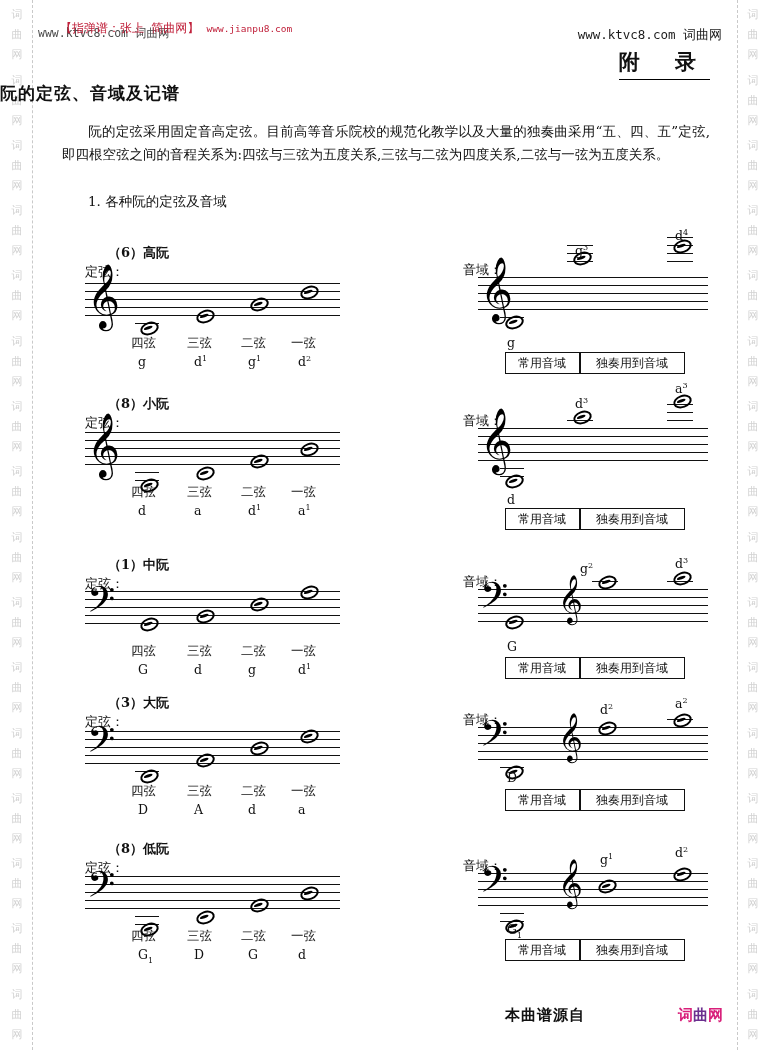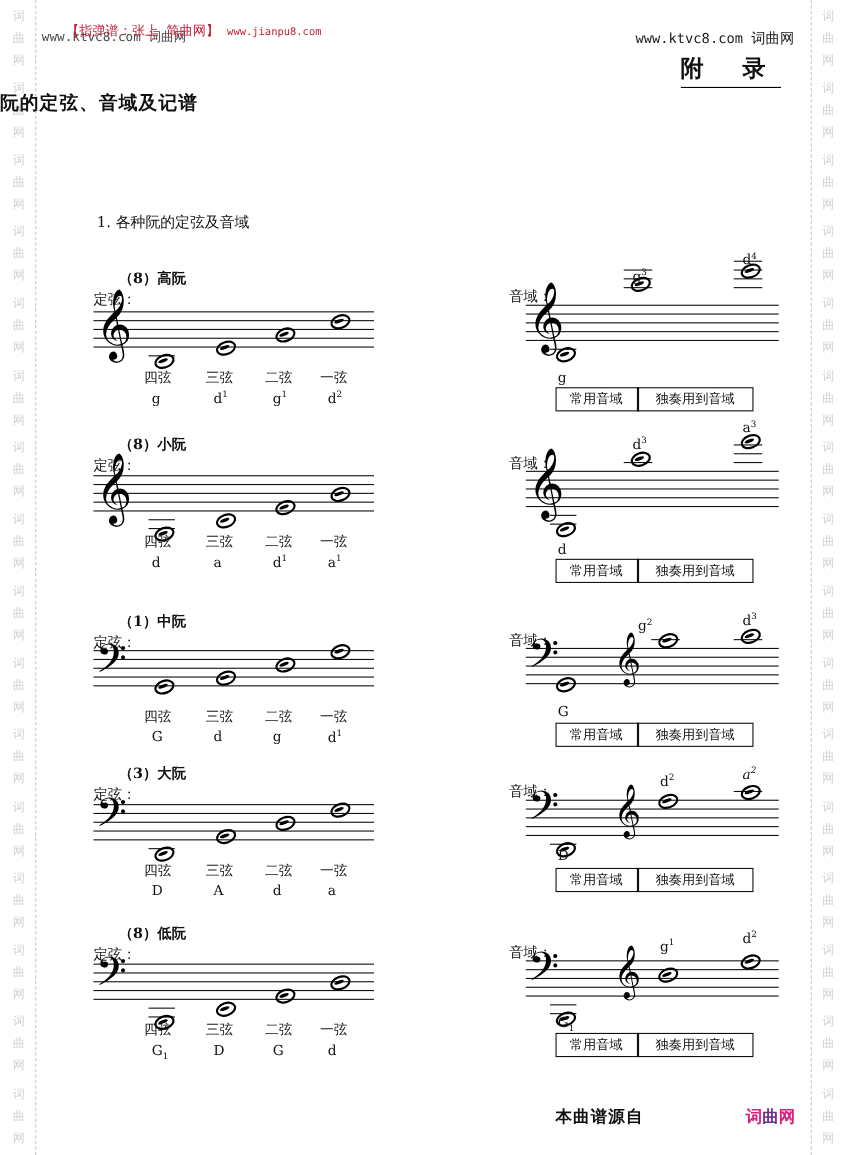--- a/index.html
+++ b/index.html
@@ -321,27 +321,30 @@
 
   <div class="wm-topright">
     <span>www.ktvc8.com</span>
     <span class="cn">词曲网</span>
   </div>
 
   <div class="appendix">附 录</div>
 
   <div class="doc-title">阮的定弦、音域及记谱</div>
 
+  <div class="para">
+    <span class="indent"></span><span>阮的定弦采用固定音高定弦。目前高等音乐院校的规范化教学以及大量的独奏曲采用“五、四、五”定弦,即四根空弦之间的音程关系为:四弦与三弦为五度关系,三弦与二弦为四度关系,二弦与一弦为五度关系。</span>
+  </div>
   <div class="section-num">
     <span class="indent"></span><span>1. 各种阮的定弦及音域</span>
   </div>
 
   <div id="blocks">
       <div class="block" style="top:0">
-        <div class="lbl-title" style="left:108px;top:244px;">（8）高阮</div>
+        <div class="lbl-title" style="left:108px;top:244px;">（6）高阮</div>
         <div class="lbl-plain" style="left:85px;top:263px;">定弦：</div>
         <div class="staff" style="left:85px;top:283px;width:255px;height:32px">
           <div class="ln" style="top:0px;width:255px"></div>
           <div class="ln" style="top:8px;width:255px"></div>
           <div class="ln" style="top:16px;width:255px"></div>
           <div class="ln" style="top:24px;width:255px"></div>
           <div class="ln" style="top:32px;width:255px"></div>
         </div>
         <div class="clef clef-treble" style="left:87px;top:268px">𝄞</div>
         <div class="ledger" style="left:135px;top:322.5px;width:24px"></div>
@@ -522,21 +525,21 @@
         </div>
         <div class="clef clef-bass" style="left:480px;top:716px">𝄢</div>
         <div class="clef clef-treble-sm" style="left:558px;top:716px">𝄞</div>
         <div class="ledger" style="left:500px;top:766.5px;width:24px"></div>
         <div class="note" style="left:505px;top:765.5px"></div>
         <div class="notelbl" style="left:507px;top:770px;">D</div>
         <div class="note" style="left:598px;top:721.5px"></div>
         <div class="notelbl" style="left:600px;top:702px;">d<sup>2</sup></div>
         <div class="ledger" style="left:667px;top:718.5px;width:26px"></div>
         <div class="note" style="left:673px;top:713.5px"></div>
-        <div class="notelbl" style="left:675px;top:696px;font-style:italic;">a<sup>2</sup></div>
+        <div class="notelbl" style="left:675px;top:696px;">a<sup>2</sup></div>
         <div class="bracket" style="left:505px;top:789px;width:180px;height:22px">
           <div class="bx"></div>
           <div class="mid" style="left:74px"></div>
           <div class="t" style="left:0;width:74px">常用音域</div>
           <div class="t" style="left:74px;width:106px">独奏用到音域</div>
         </div>
       </div>
       <div class="block" style="top:0">
         <div class="lbl-title" style="left:108px;top:840px;">（8）低阮</div>
         <div class="lbl-plain" style="left:85px;top:859px;">定弦：</div>

